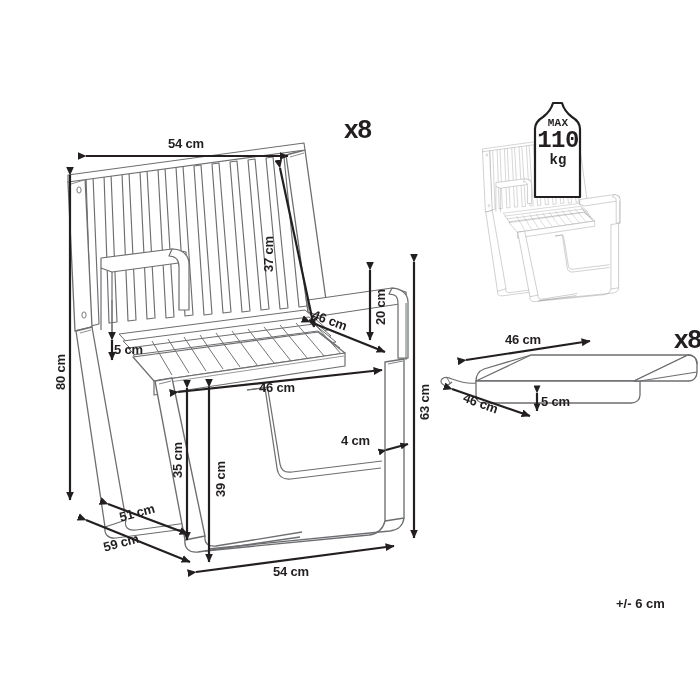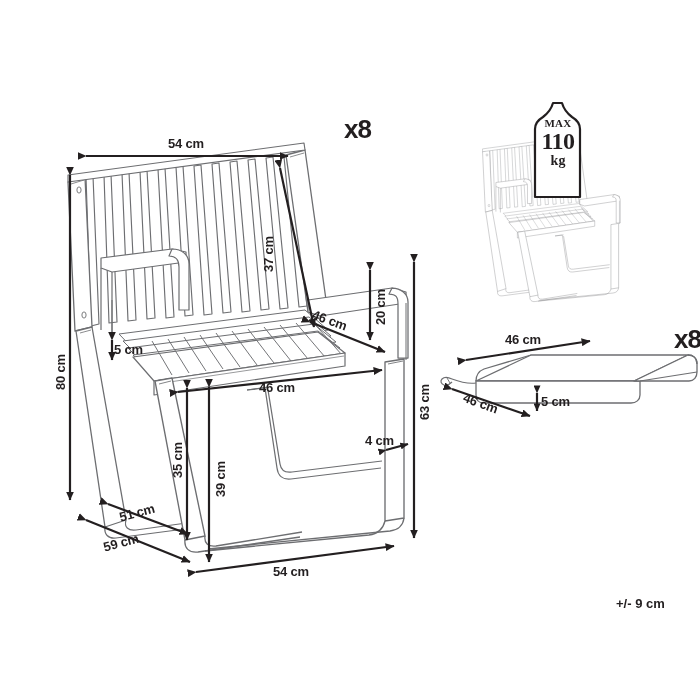--- a/index.html
+++ b/index.html
@@ -41,21 +41,21 @@
     font-family:"Liberation Sans", sans-serif;
     font-weight:bold;
     font-size:13px;
     color:#231f20;
   }
   
   #weight-badge{
     position:absolute;
     width:58px;
     text-align:center;
-    font-family:Liberation Serif, serif;
+    font-family:Liberation Mono, monospace;
     color:#231f20;
     z-index:6;
   }
   #weight-badge .wmax{font-size:11px;font-weight:bold;line-height:12px;letter-spacing:0.3px;}
   #weight-badge .wnum{font-size:24px;font-weight:bold;line-height:24px;letter-spacing:-0.5px;}
   #weight-badge .wkg{font-size:14px;font-weight:bold;line-height:15px;}
 </style>
 </head>
 <body>
 
@@ -310,33 +310,33 @@
   <div class="dim s13 rot90" style="left:171px;top:478px;">35 cm</div>
 
   <div class="dim s13 rot90" style="left:214px;top:497px;">39 cm</div>
 
   <div class="dim s13 rot-51" style="left:118px;top:511px;">51 cm</div>
 
   <div class="dim s13 rot-59" style="left:102px;top:541px;">59 cm</div>
 
   <div class="dim s13" style="left:273px;top:565px;">54 cm</div>
 
-  <div class="dim s13" style="left:365px;top:434px;">4 cm</div>
+  <div class="dim s13" style="left:341px;top:434px;">4 cm</div>
 
   <div class="dim s13 rot90" style="left:418px;top:420px;">63 cm</div>
 
   <div id="weight-badge" style="left:529px;top:117px;">
     <div class="wmax">MAX</div>
     <div class="wnum">110</div>
     <div class="wkg">kg</div>
   </div>
 
   <div class="xlab" style="left:632px;top:324px;">x8</div>
 
   <div class="dim s13" style="left:505px;top:333px;">46 cm</div>
 
   <div class="dim s13 rot-46c" style="left:466px;top:391px;">46 cm</div>
 
   <div class="dim s13" style="left:541px;top:395px;">5 cm</div>
 
-  <div class="tol" style="left:616px;top:596px;">+/- 9 cm</div>
+  <div class="tol" style="left:616px;top:596px;">+/- 6 cm</div>
 
 </div>
 
 </body></html>

